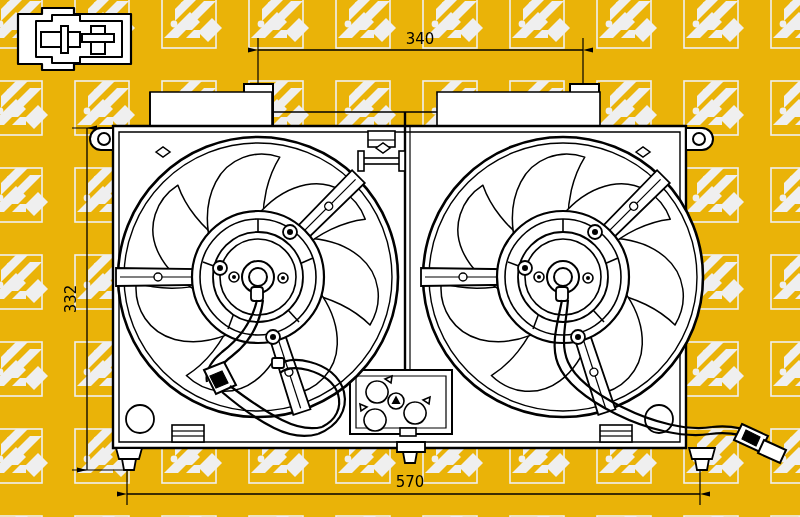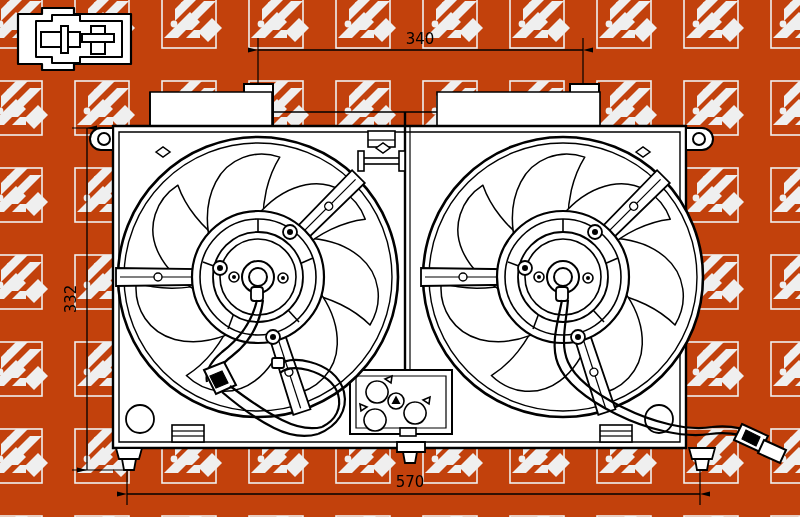--- a/index.html
+++ b/index.html
@@ -8,21 +8,21 @@
     padding: 0;
     background: #ffffff;
   }
   body {
     font-family: "Liberation Sans", sans-serif;
   }
   #sheet {
     position: relative;
     width: 800px;
     height: 517px;
-    background: #c2410c;
+    background: #eab308;
     overflow: hidden;
   }
   #watermark-layer {
     position: absolute;
     left: 0; top: 0;
     width: 800px;
     height: 517px;
     pointer-events: none;
     z-index: 1;
   }

